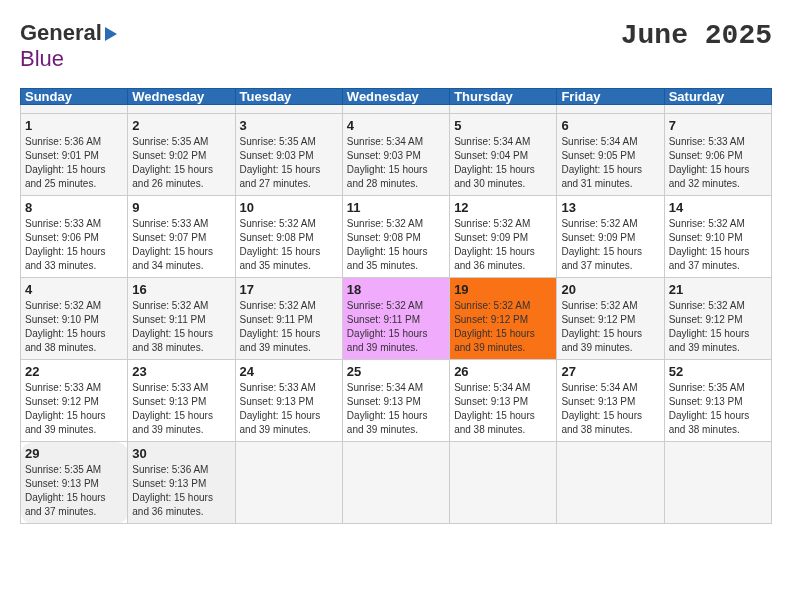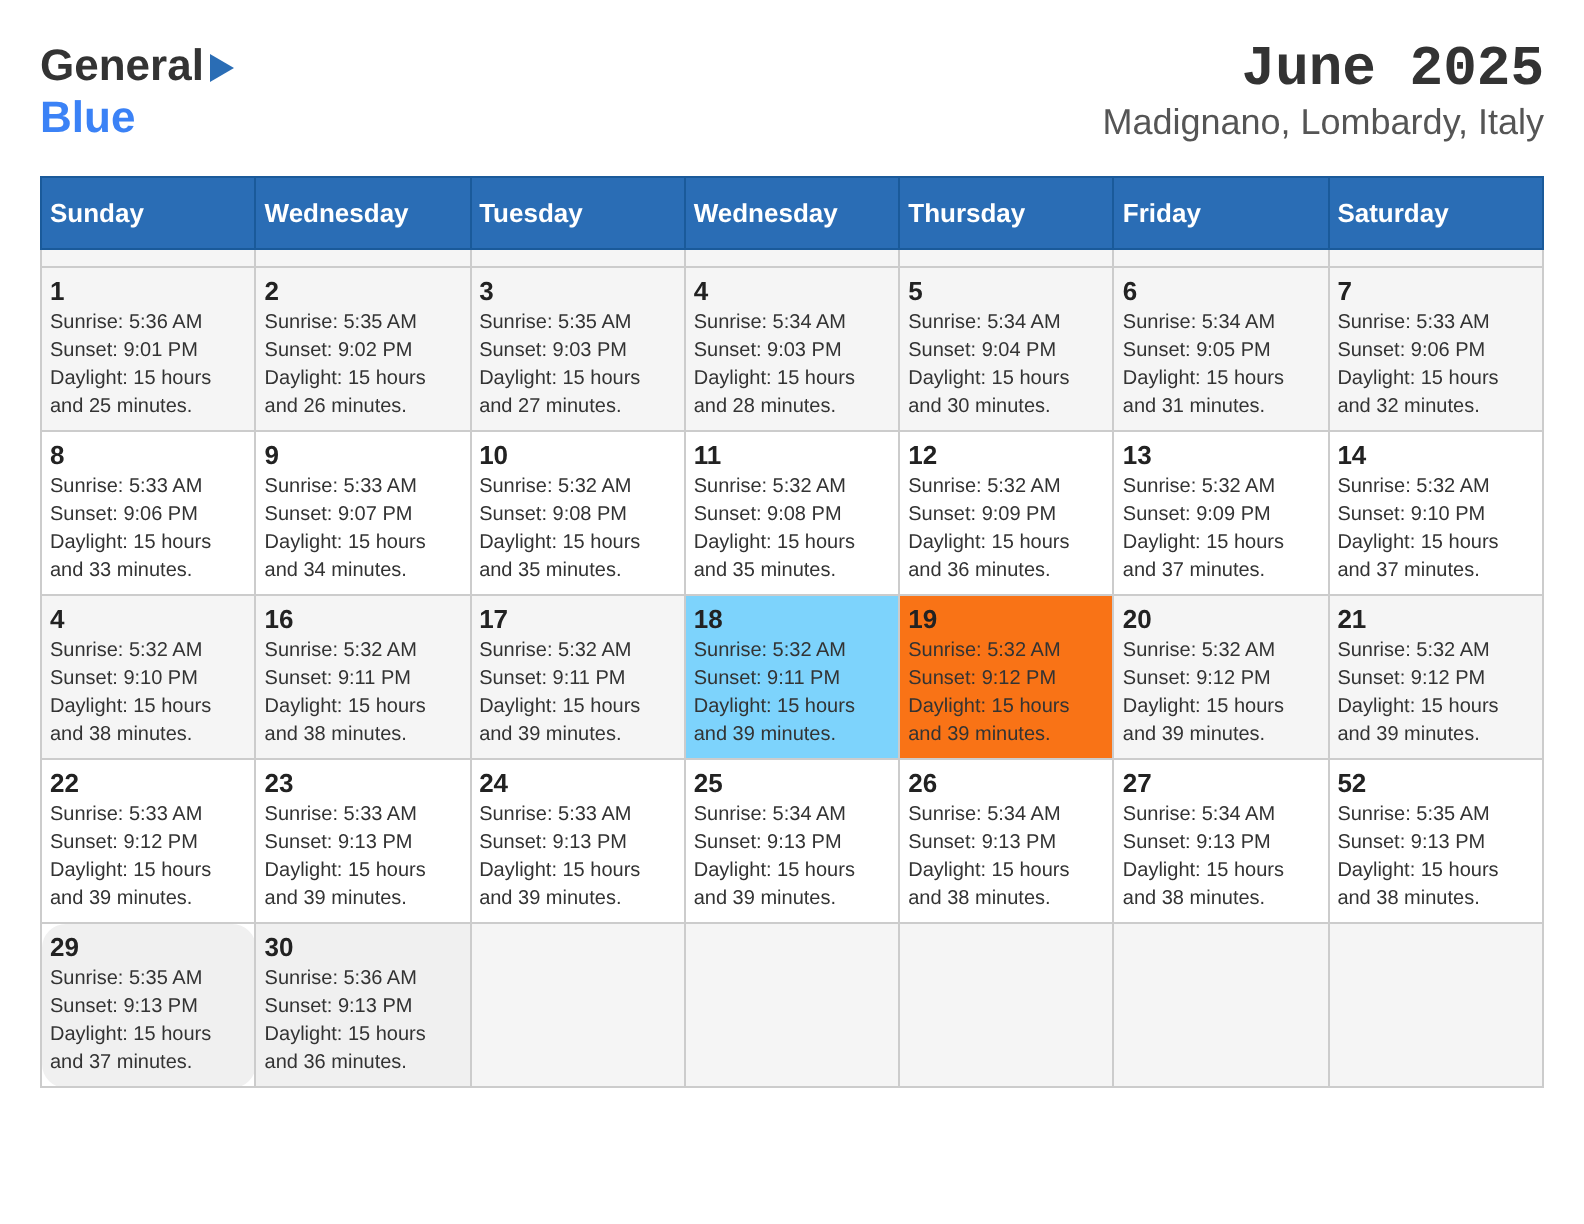--- a/index.html
+++ b/index.html
@@ -35,21 +35,21 @@
       color: #555;
     }
     .calendar {
       width: 100%;
       border-collapse: collapse;
       font-size: 11px;
     }
     .calendar th {
       background-color: #2a6db5;
       color: white;
-      padding: 10px 4px;
+      padding: 0 4px;
       text-align: left;
       font-size: 13px;
       font-weight: bold;
       border: 1px solid #1a5a9a;
     }
     .calendar td {
       vertical-align: top;
       padding: 4px;
       border: 1px solid #ccc;
       width: calc(100% / 7);
@@ -82,40 +82,39 @@
       align-items: center;
       justify-content: center;
     }
     .logo-g {
       font-size: 22px;
       font-weight: bold;
       color: #333;
     }
     .logo-b {
       font-size: 22px;
-      font-weight: bold;
-      color: #3b82f6;
+      font-weight: normal;
+      color: #701a75;
     }
   </style>
 </head>
 <body>
 
 <div class="header">
   <div class="logo">
     <div class="logo-wrapper">
       <span class="logo-g">General</span>
       <span style="display:inline-block; width:0; height:0; border-top:7px solid transparent; border-bottom:7px solid transparent; border-left:12px solid #2a6db5; margin-left:3px; margin-top:2px;"></span>
     </div>
     <div>
       <span class="logo-b">Blue</span>
     </div>
   </div>
   <div class="title-area">
     <div class="month-title">June 2025</div>
-    <div class="location-title">Madignano, Lombardy, Italy</div>
   </div>
 </div>
 
 <table class="calendar">
   <thead>
     <tr>
     <th>Sunday</th>
         <th>Wednesday</th>
         <th>Tuesday</th>
         <th>Wednesday</th>
@@ -200,21 +199,21 @@
           <div class="day-info">Sunrise: 5:32 AM<br>Sunset: 9:10 PM<br>Daylight: 15 hours and 38 minutes.</div>
         </td>
         <td style="background: rgb(245, 245, 245);">
           <span class="day-num">16</span>
           <div class="day-info">Sunrise: 5:32 AM<br>Sunset: 9:11 PM<br>Daylight: 15 hours and 38 minutes.</div>
         </td>
         <td style="background: rgb(245, 245, 245);">
           <span class="day-num">17</span>
           <div class="day-info">Sunrise: 5:32 AM<br>Sunset: 9:11 PM<br>Daylight: 15 hours and 39 minutes.</div>
         </td>
-        <td style="background: #7dd3fc;">
+        <td style="background: #f0abfc;">
           <span class="day-num">18</span>
           <div class="day-info">Sunrise: 5:32 AM<br>Sunset: 9:11 PM<br>Daylight: 15 hours and 39 minutes.</div>
         </td>
         <td style="background: #f97316;">
           <span class="day-num">19</span>
           <div class="day-info">Sunrise: 5:32 AM<br>Sunset: 9:12 PM<br>Daylight: 15 hours and 39 minutes.</div>
         </td>
         <td style="background: rgb(245, 245, 245);">
           <span class="day-num">20</span>
           <div class="day-info">Sunrise: 5:32 AM<br>Sunset: 9:12 PM<br>Daylight: 15 hours and 39 minutes.</div>

